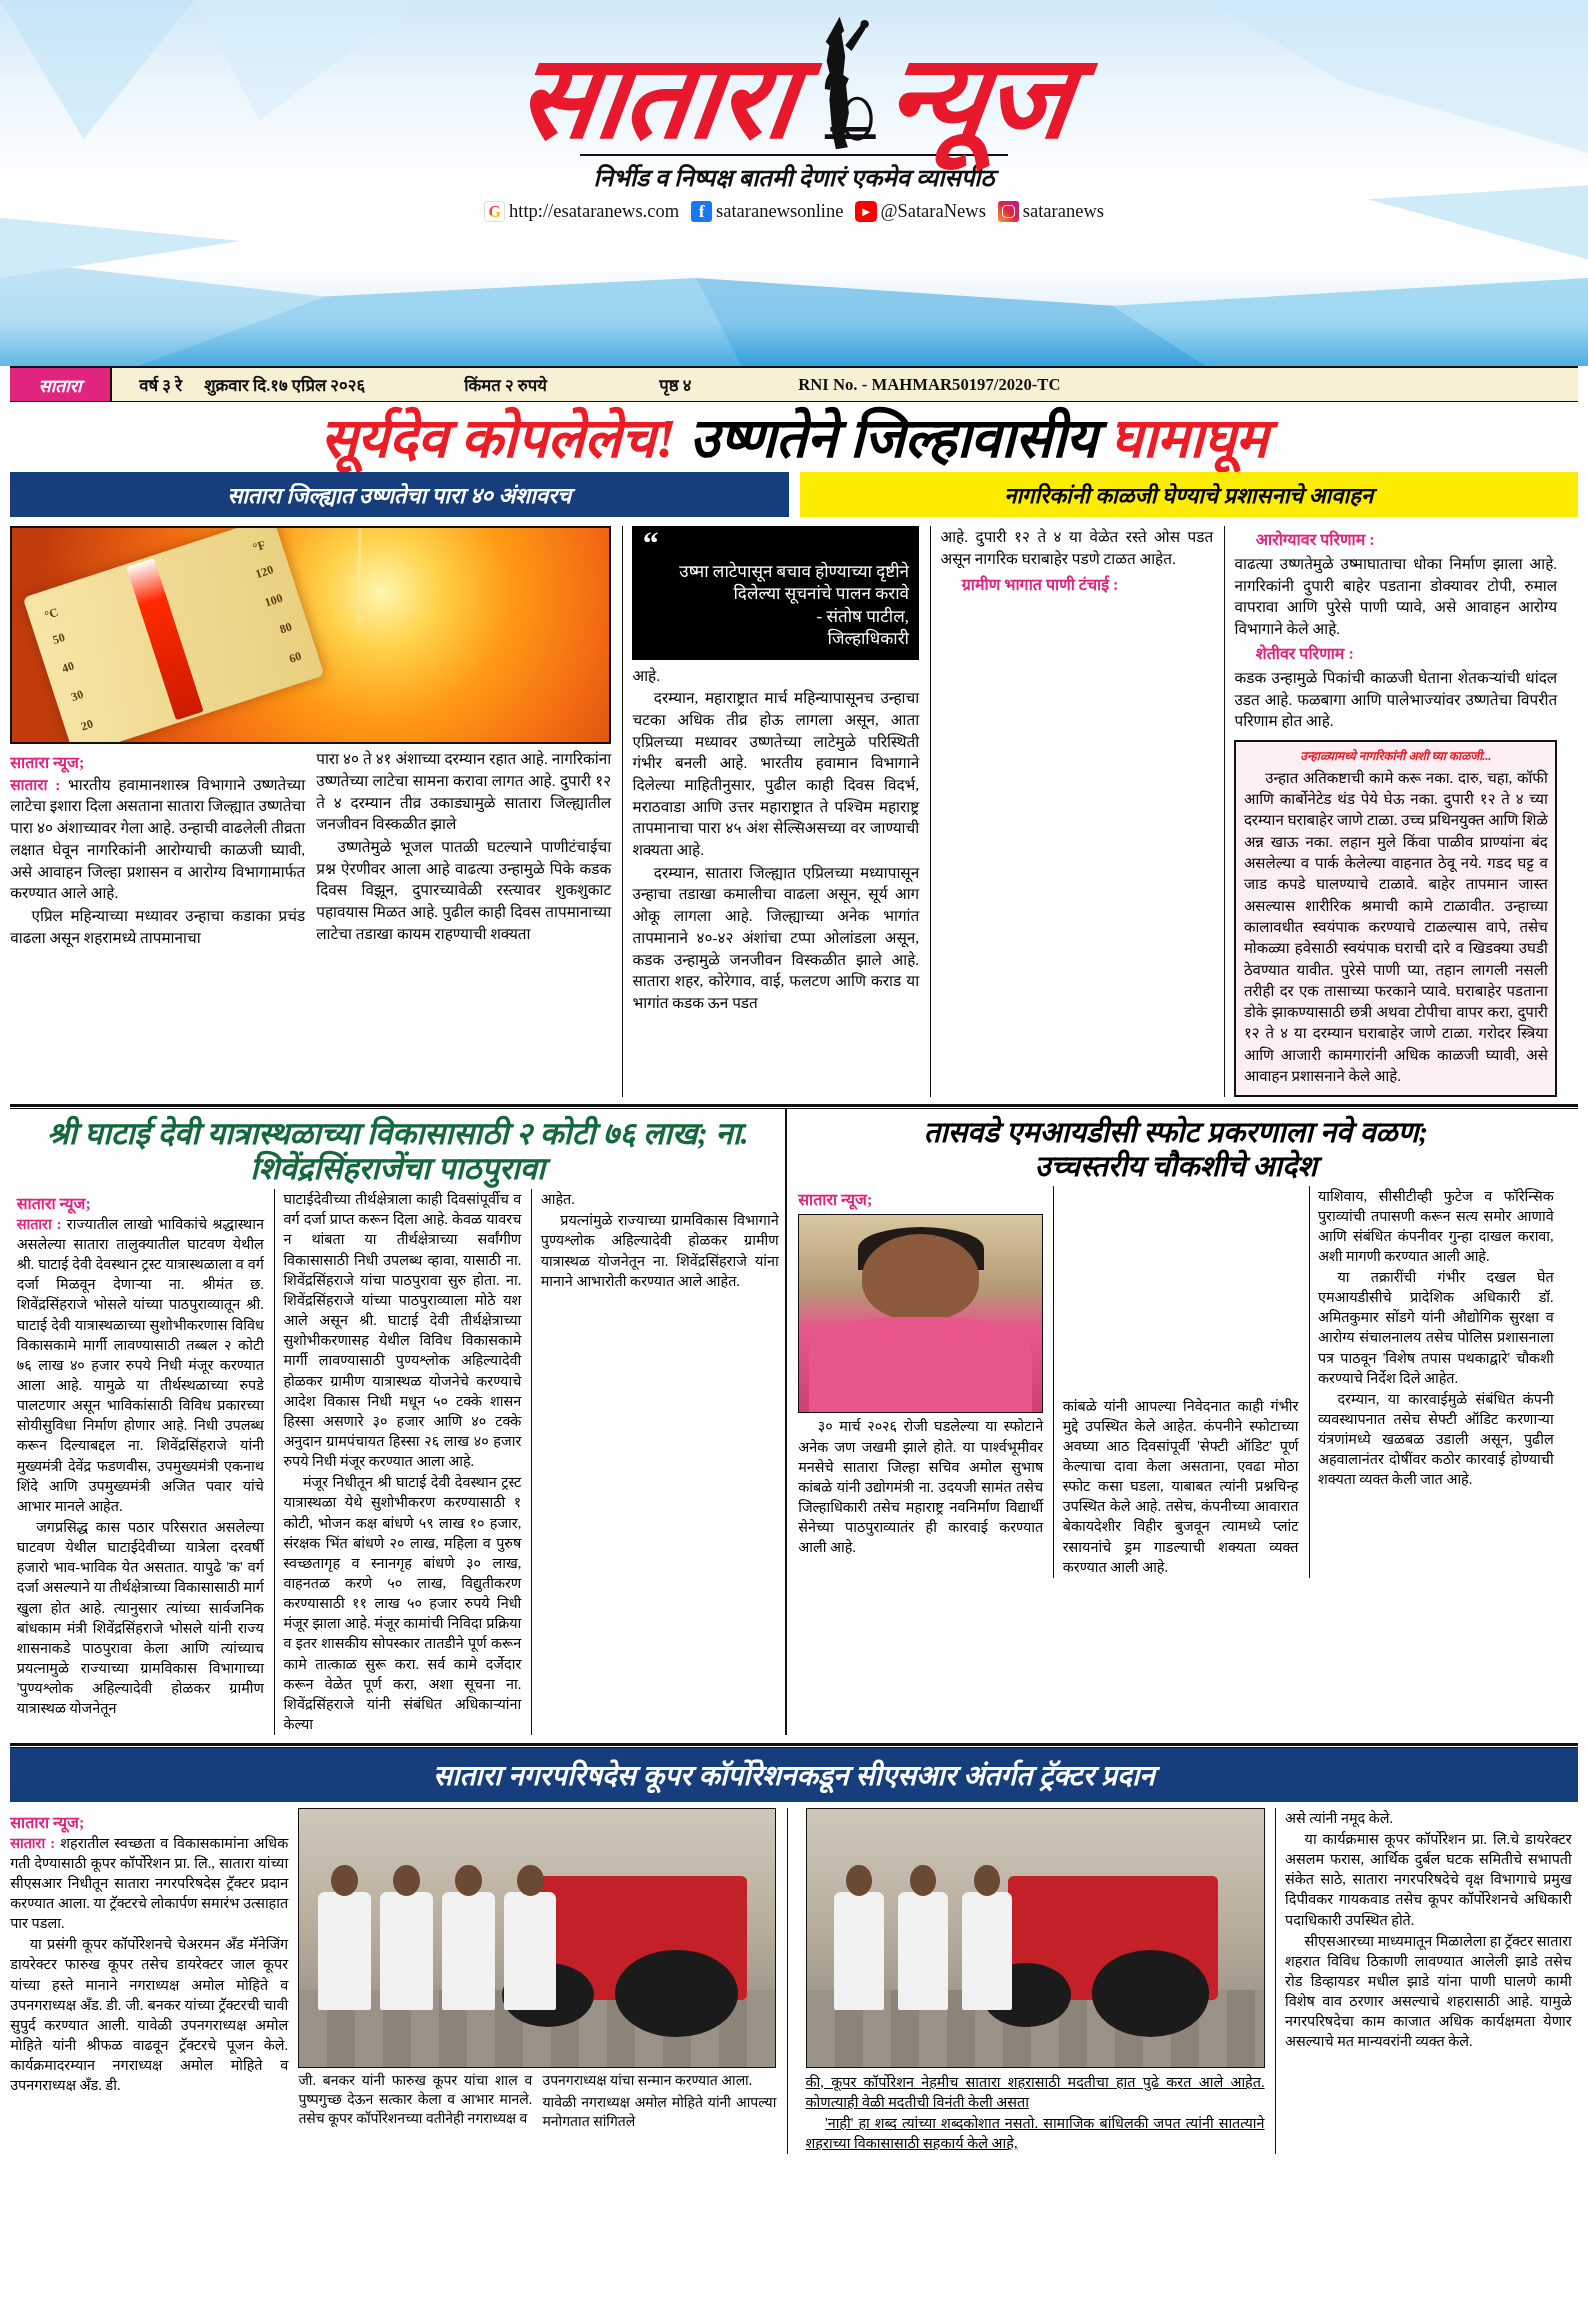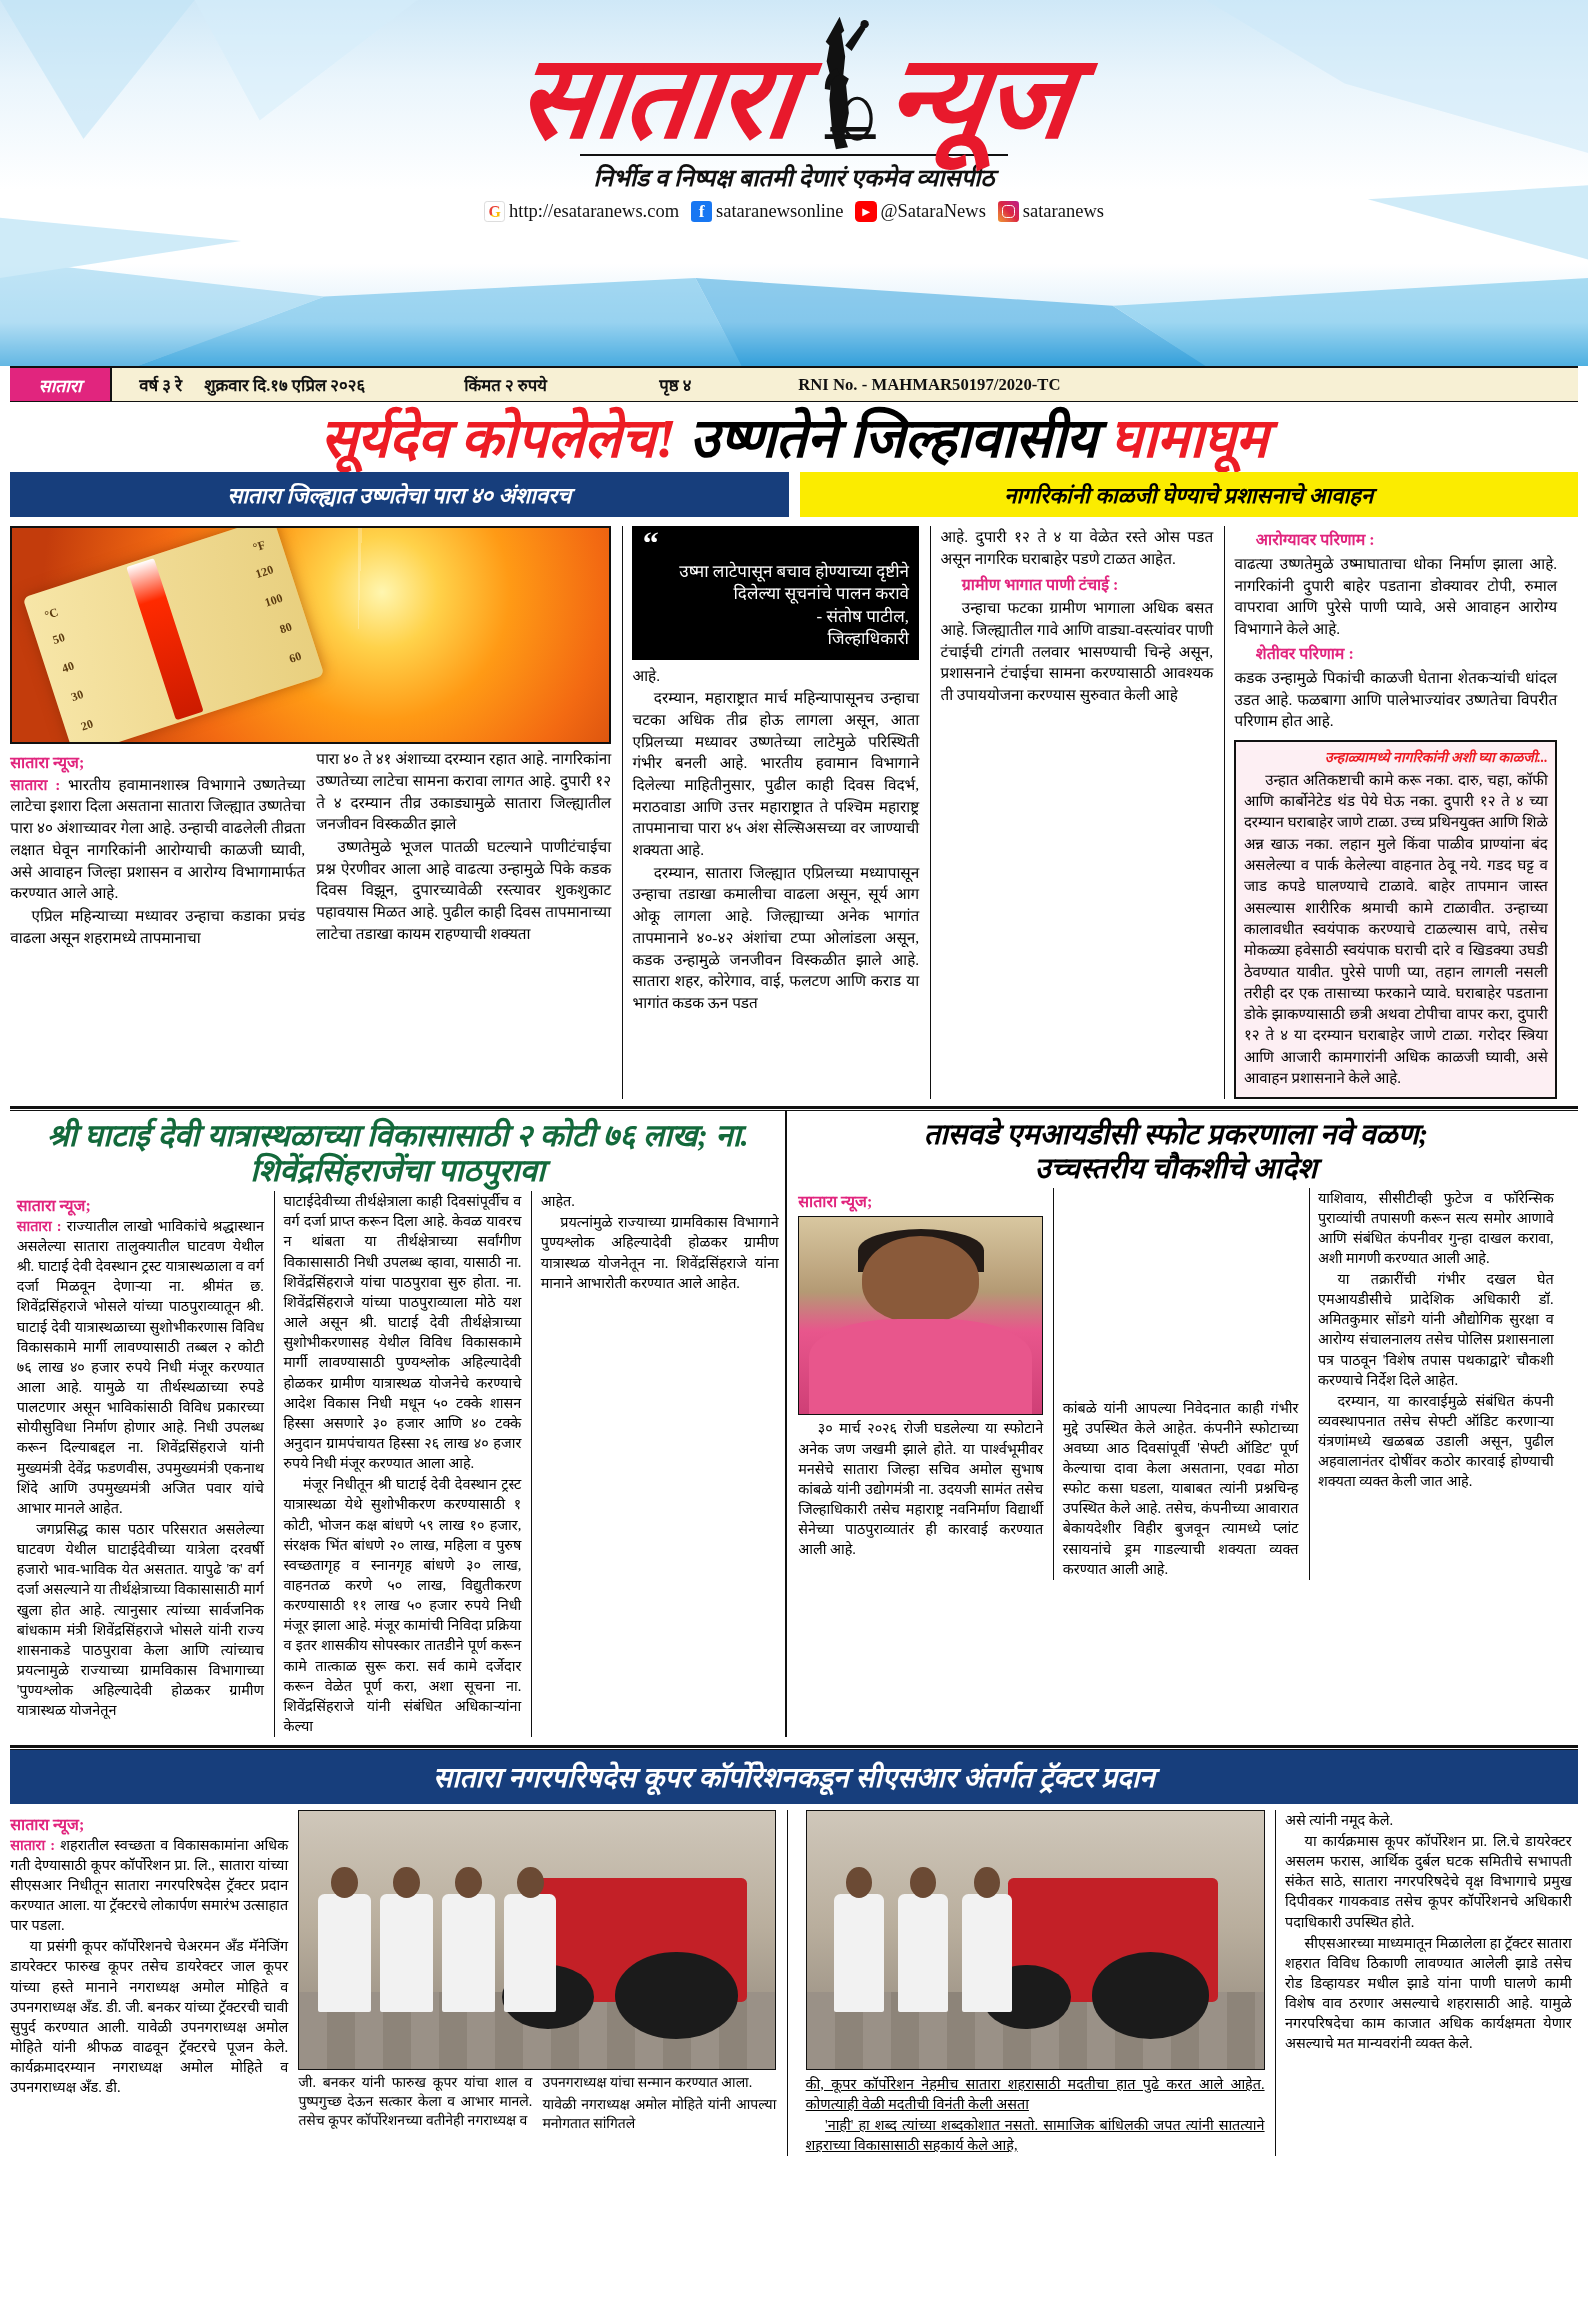--- a/index.html
+++ b/index.html
@@ -104,21 +104,21 @@
   .body p.noind { text-indent:0; }
   .lead-in { color:#E1257E; font-weight:700; }
   .subhead { color:#E1257E; font-weight:700; font-size:16px; margin:3.7px 0 0.9px; text-indent:0;}
 
   .quotebox { background:#000; color:#fff; padding:8.3px 10.2px 10.2px; margin-bottom:4.6px; }
   .quotebox .qm { font-size:32px; line-height:.6; font-weight:700; display:block; margin-bottom:8.3px;}
   .quotebox .qt { font-size:17px; line-height:1.3; text-align:right; font-weight:400;}
   .quotebox .qa { font-size:17px; line-height:1.3; text-align:right; }
 
   .tipbox { border:2.3px solid #111; background:#FDEFF3; padding:5.6px 7.4px 7.4px; margin-top:7.4px; }
-  .tipbox .tt { color:#ED1C24; font-weight:700; font-size:14px; text-align:right;
+  .tipbox .tt { color:#ED1C24; font-weight:700; font-size:12px; text-align:center;
                 font-style:italic; margin-bottom:3.7px; }
   .tipbox .tb { font-size:15px; line-height:1.42; text-align:justify; text-indent:21.3px; }
 
   
   .hrthick { border-top:3.2px solid #111; border-bottom:1.4px solid #111; height:5.1px;
              margin: 7.4px 10.2px 0; }
 
   
   .sec2 { display:grid; grid-template-columns: 775px 775px; gap:0; margin: 0 10.2px; }
   .sec2 > div { padding: 0 6.5px; }
@@ -298,21 +298,20 @@
         <p class="noind">आहे.</p>
         <p>दरम्यान, महाराष्ट्रात मार्च महिन्यापासूनच उन्हाचा चटका अधिक तीव्र होऊ लागला असून, आता एप्रिलच्या मध्यावर उष्णतेच्या लाटेमुळे परिस्थिती गंभीर बनली आहे. भारतीय हवामान विभागाने दिलेल्या माहितीनुसार, पुढील काही दिवस विदर्भ, मराठवाडा आणि उत्तर महाराष्ट्रात ते पश्चिम महाराष्ट्र तापमानाचा पारा ४५ अंश सेल्सिअसच्या वर जाण्याची शक्यता आहे.</p>
         <p>दरम्यान, सातारा जिल्ह्यात एप्रिलच्या मध्यापासून उन्हाचा तडाखा कमालीचा वाढला असून, सूर्य आग ओकू लागला आहे. जिल्ह्याच्या अनेक भागांत तापमानाने ४०-४२ अंशांचा टप्पा ओलांडला असून, कडक उन्हामुळे जनजीवन विस्कळीत झाले आहे. सातारा शहर, कोरेगाव, वाई, फलटण आणि कराड या भागांत कडक ऊन पडत</p>
       </div>
     </div>
 
     <div class="col" style="border-left:1.9px solid #111;padding-left:9.3px;">
       <div class="body">
         <p class="noind">आहे. दुपारी १२ ते ४ या वेळेत रस्ते ओस पडत असून नागरिक घराबाहेर पडणे टाळत आहेत.</p>
         <p class="subhead">ग्रामीण भागात पाणी टंचाई :</p>
-        <p>उन्हाचा फटका ग्रामीण भागाला अधिक बसत आहे. जिल्ह्यातील गावे आणि वाड्या-वस्त्यांवर पाणी टंचाईची टांगती तलवार भासण्याची चिन्हे असून, प्रशासनाने टंचाईचा सामना करण्यासाठी आवश्यक ती उपाययोजना करण्यास सुरुवात केली आहे</p>
       </div>
     </div>
 
     <div class="col" style="border-left:1.9px solid #111;padding-left:9.3px;">
       <div class="body">
         <p class="subhead">आरोग्यावर परिणाम :</p>
         <p class="noind">वाढत्या उष्णतेमुळे उष्माघाताचा धोका निर्माण झाला आहे. नागरिकांनी दुपारी बाहेर पडताना डोक्यावर टोपी, रुमाल वापरावा आणि पुरेसे पाणी प्यावे, असे आवाहन आरोग्य विभागाने केले आहे.</p>
         <p class="subhead">शेतीवर परिणाम :</p>
         <p class="noind">कडक उन्हामुळे पिकांची काळजी घेताना शेतकऱ्यांची धांदल उडत आहे. फळबागा आणि पालेभाज्यांवर उष्णतेचा विपरीत परिणाम होत आहे.</p>
       </div>

